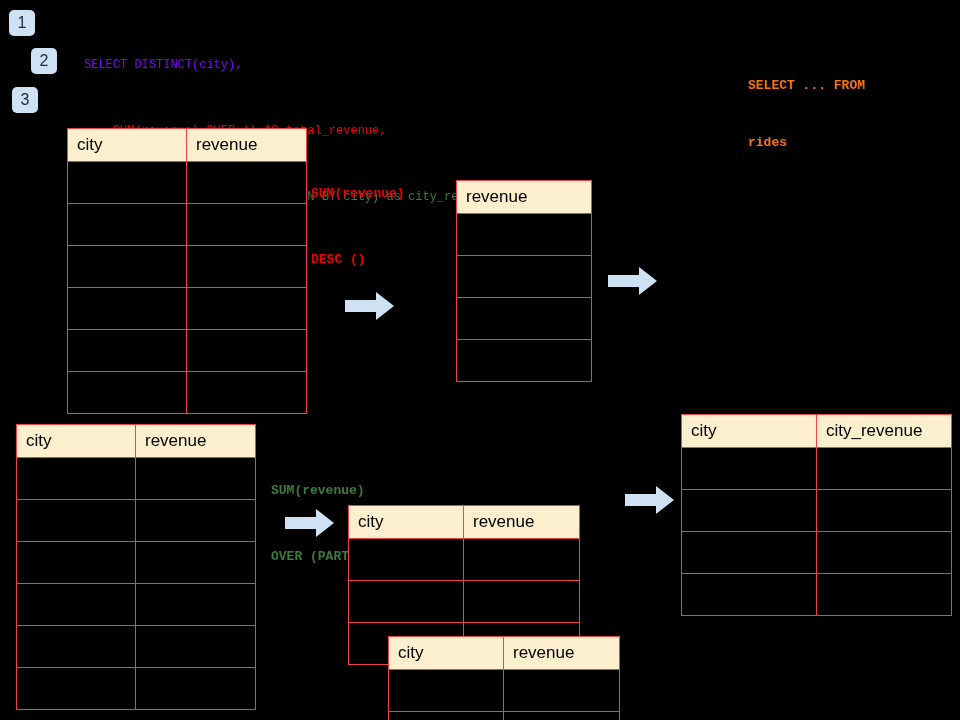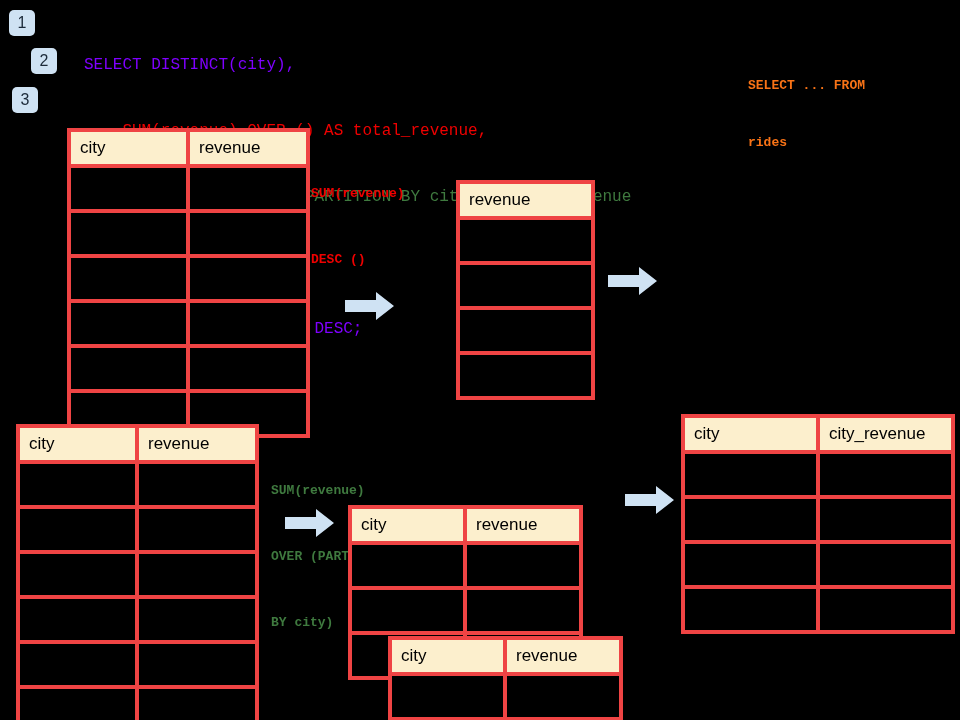--- a/index.html
+++ b/index.html
@@ -28,21 +28,21 @@
     font-family: "Liberation Sans", sans-serif;
     font-size: 16px;
     line-height: 26px;
     text-align: center;
   }
 
   
   .sql-block {
     position: absolute;
     font-family: "Liberation Mono", "DejaVu Sans Mono", monospace;
-    font-size: 16px;
+    font-size: 12px;
     line-height: 22px;
     white-space: pre;
     letter-spacing: 0px;
   }
   .sql-line { white-space: pre; }
   .c-purple { color: #7f00ff; }
   .c-red    { color: #ef0000; }
   .c-green  { color: #3f7a3f; }
 
   .side-note {
@@ -69,21 +69,21 @@
 
   
   .grid-table {
     position: absolute;
     border-collapse: collapse;
     background: #000000;
     table-layout: fixed;
   }
   .grid-table th,
   .grid-table td {
-    border: 4px solid #ef4444;
+    border: 1px solid #ef4444;
     padding: 0;
     margin: 0;
   }
   .grid-table th {
     background: #fcefcd;
     color: #000000;
     font-family: "Liberation Sans", sans-serif;
     font-size: 17px;
     font-weight: normal;
     text-align: left;
@@ -124,21 +124,20 @@
   </div>
 
   <div class="annot red" style="left:311px; top:139px;">
     <div>SUM(revenue)</div>
     <div>DESC ()</div>
   </div>
 
   <div class="annot green" style="left:271px; top:436px;">
     <div>SUM(revenue)</div>
     <div>OVER (PARTITION</div>
-    <div>BY city)</div>
   </div>
 
   <table class="grid-table" style="left:67px; top:128px; width:239px;">
     <colgroup>
         <col style="width:119px;">
         <col style="width:120px;">
       </colgroup>
     <thead>
       <tr>
         <th>city</th>

